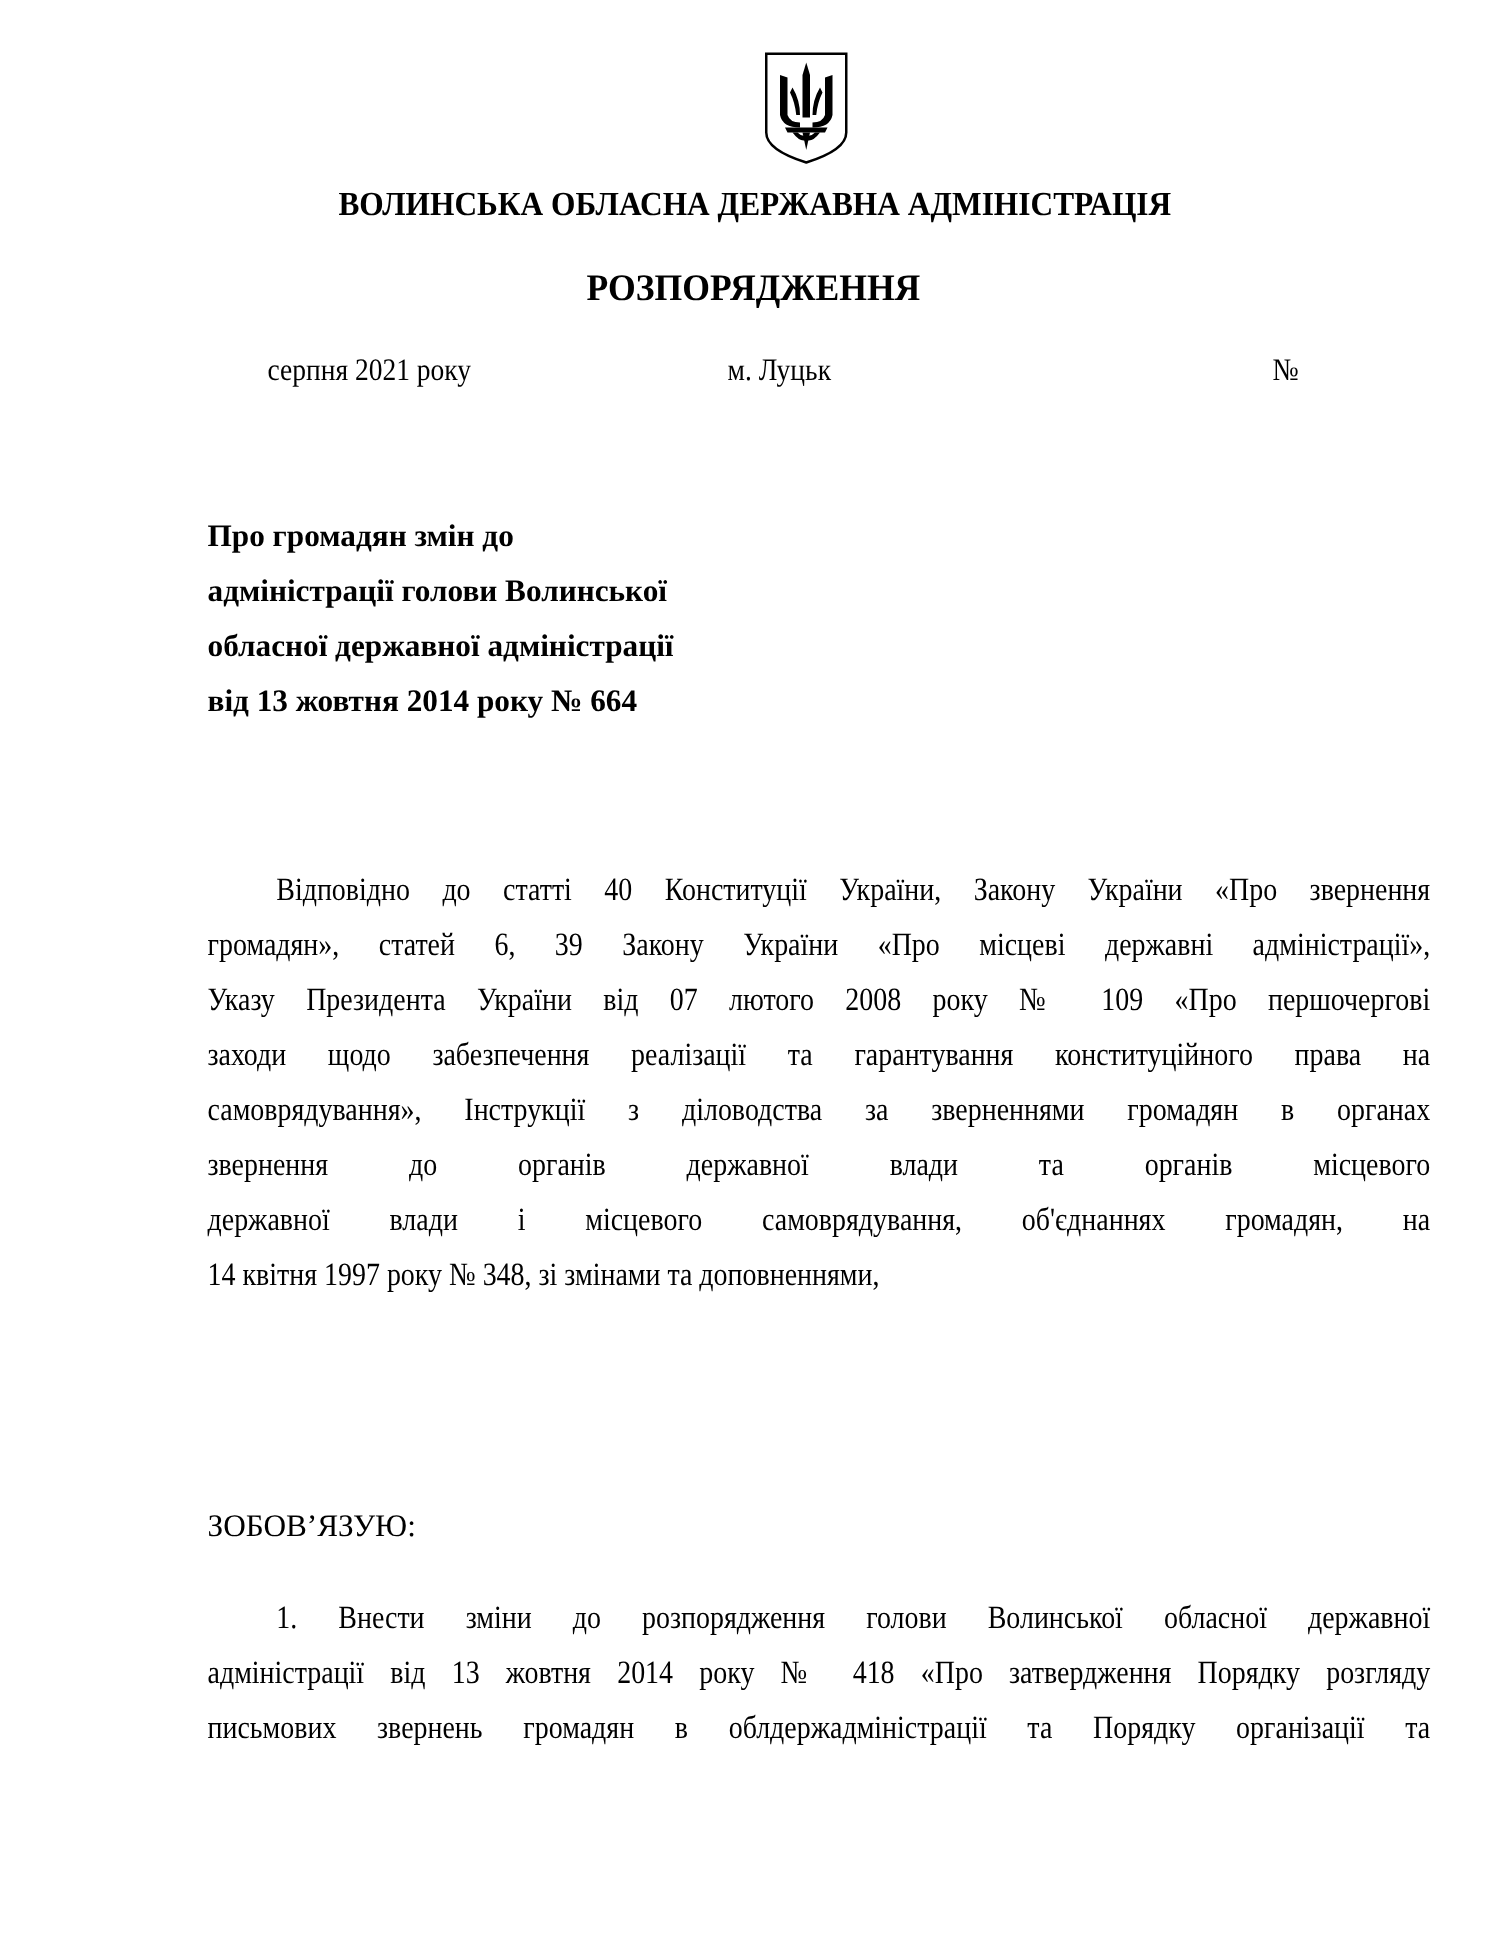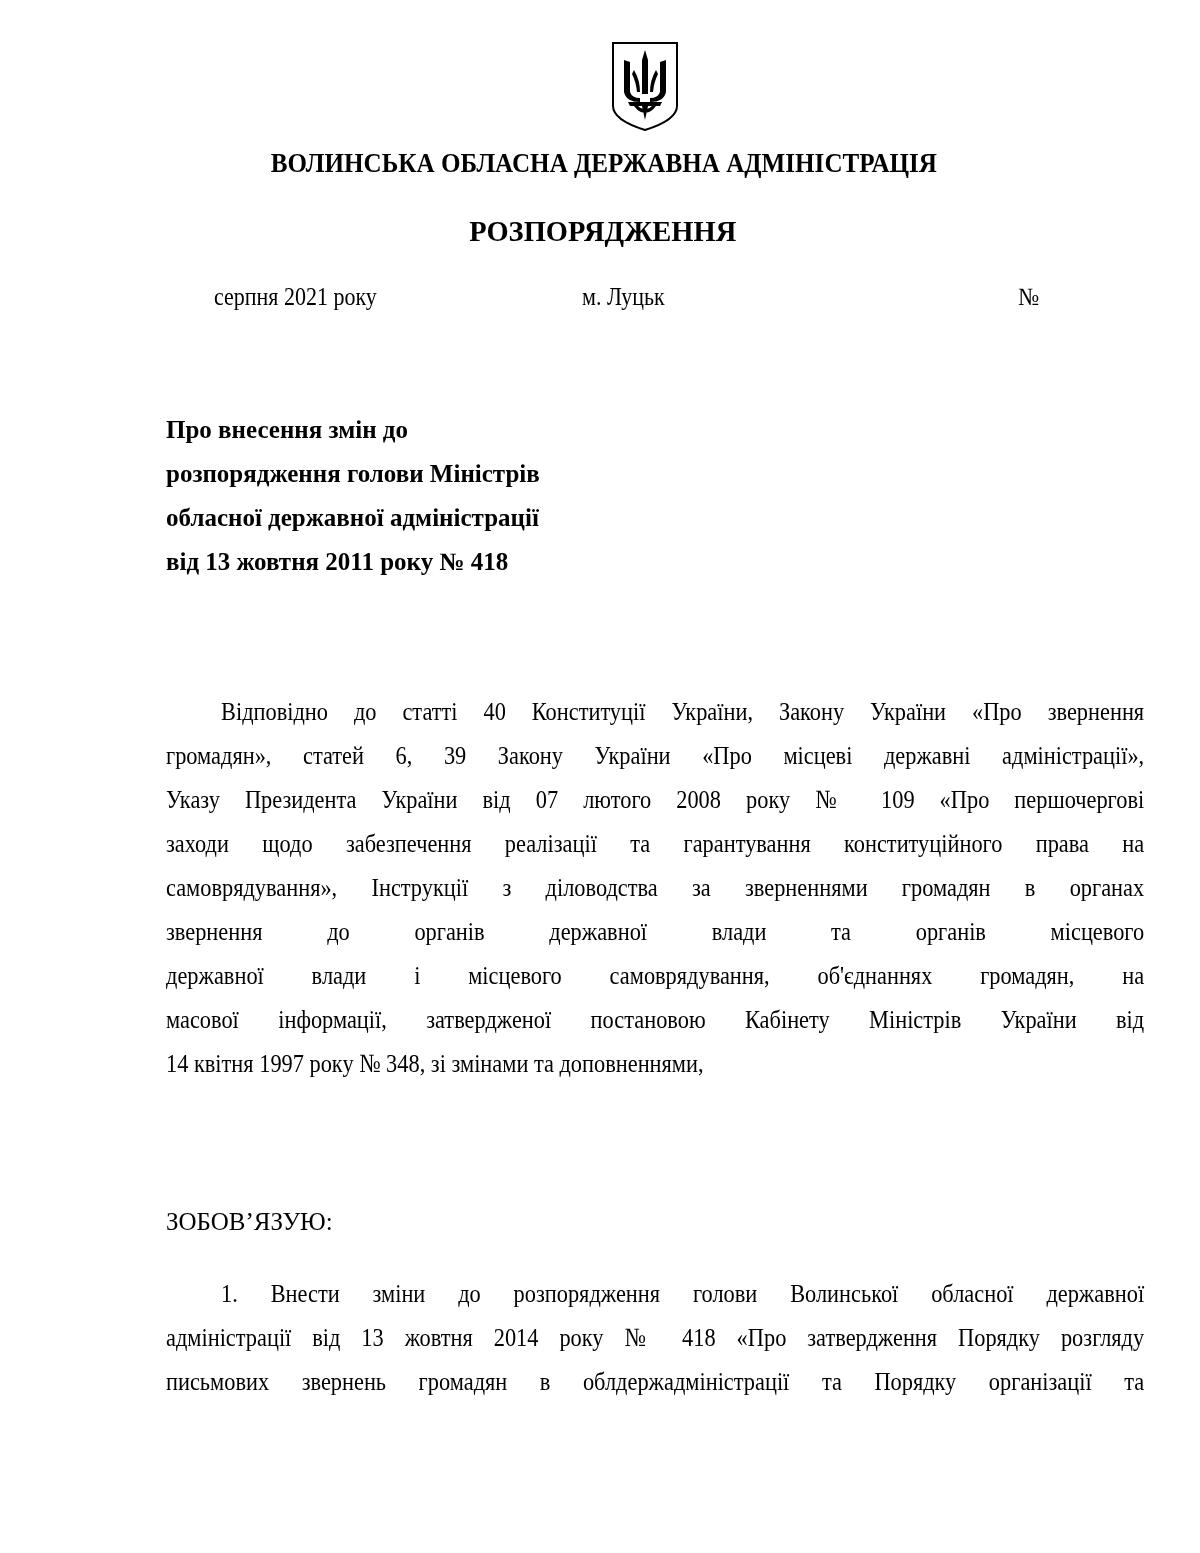--- a/index.html
+++ b/index.html
@@ -132,35 +132,34 @@
   </svg>
 
   <div class="org-title">ВОЛИНСЬКА ОБЛАСНА ДЕРЖАВНА АДМІНІСТРАЦІЯ</div>
   <div class="doc-type">РОЗПОРЯДЖЕННЯ</div>
 
   <div class="meta-row meta-date">серпня 2021 року</div>
   <div class="meta-row meta-city">м. Луцьк</div>
   <div class="meta-row meta-num">№</div>
 
   <div class="subject">
-    <div>Про внесення змін до</div>
-    <div>розпорядження голови Міністрів</div>
+    <div>Про громадян змін до</div>
+    <div>адміністрації голови Волинської</div>
     <div>обласної державної адміністрації</div>
-    <div>від 13 жовтня 2011 року № 418</div>
+    <div>від 13 жовтня 2014 року № 664</div>
   </div>
 
   <div class="body-lines preamble">
     <div class="line indent"><span class="inner">Відповідно до статті 40 Конституції України, Закону України «Про звернення</span></div>
     <div class="line"><span class="inner">громадян», статей 6, 39  Закону України «Про місцеві державні адміністрації»,</span></div>
     <div class="line"><span class="inner">Указу Президента України від 07 лютого 2008 року № 109 «Про першочергові</span></div>
     <div class="line"><span class="inner">заходи щодо забезпечення реалізації та гарантування конституційного права на</span></div>
     <div class="line"><span class="inner">самоврядування», Інструкції з діловодства за зверненнями громадян в органах</span></div>
     <div class="line"><span class="inner">звернення до органів державної влади та органів місцевого</span></div>
     <div class="line"><span class="inner">державної влади і місцевого самоврядування, об'єднаннях громадян, на</span></div>
-    <div class="line"><span class="inner">масової інформації, затвердженої постановою Кабінету Міністрів України від</span></div>
     <div class="line last"><span class="inner">14 квітня 1997 року № 348, зі змінами та доповненнями,</span></div>
   </div>
 
   <div class="decree-word">ЗОБОВ’ЯЗУЮ:</div>
 
   <div class="body-lines item1">
     <div class="line indent"><span class="inner">1. Внести зміни до розпорядження голови Волинської обласної державної</span></div>
     <div class="line"><span class="inner">адміністрації від 13 жовтня 2014 року № 418 «Про затвердження Порядку розгляду</span></div>
     <div class="line"><span class="inner">письмових звернень громадян в облдержадміністрації та Порядку організації та</span></div>
   </div>

